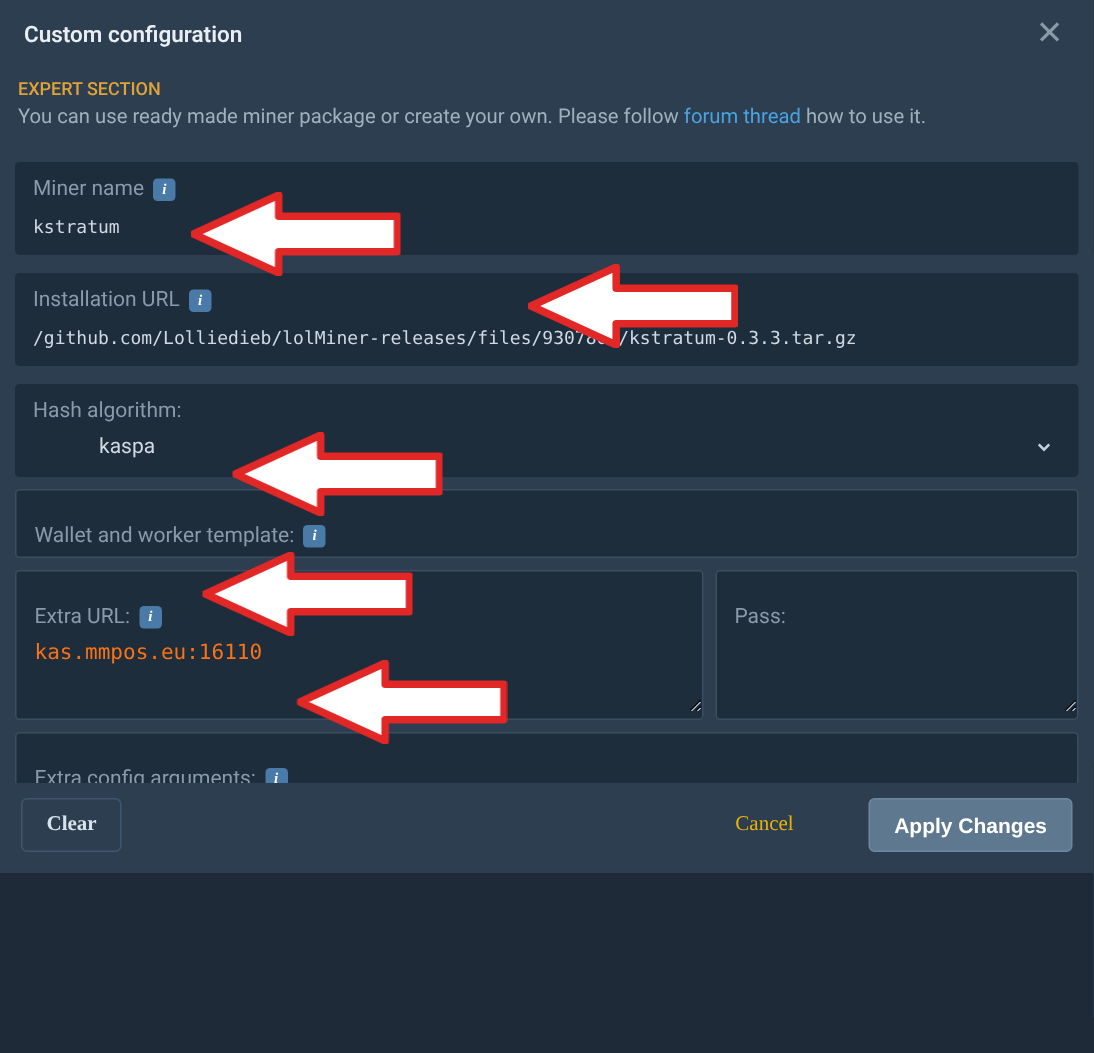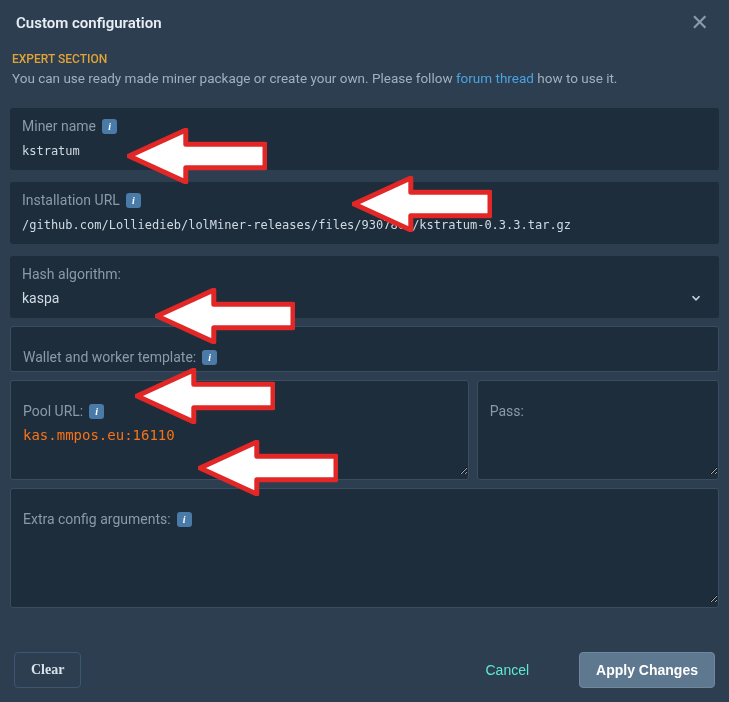--- a/index.html
+++ b/index.html
@@ -7,21 +7,21 @@
     background: #1e2a38;
     font-family: -apple-system, BlinkMacSystemFont, "Segoe UI", Roboto, sans-serif;
     width: 729px;
     height: 702px;
     overflow: hidden;
     color: #c5d0db;
   }
   .modal {
     background: #2c3e50;
     width: 729px;
-    height: 702px;
+    height: 582px;
     display: flex;
     flex-direction: column;
     position: relative;
   }
   .modal-header {
     padding: 12px 16px 10px;
     display: flex;
     justify-content: space-between;
     align-items: center;
   }
@@ -95,20 +95,21 @@
     font-size: 12px;
     padding: 2px 12px 12px;
     outline: none;
   }
   .select-row {
     display: flex;
     align-items: center;
     justify-content: space-between;
     padding: 2px 16px 12px 12px;
     cursor: pointer;
+    margin-left: 44px;
   }
   .select-value {
     color: #d0dae4;
     font-size: 14px;
   }
   .chevron {
     width: 14px;
     height: 14px;
   }
   .two-col {
@@ -149,22 +150,23 @@
   }
   .btn-clear {
     background: #2c3e50;
     border: 1px solid #3e5771;
     color: #d8e2ea;
     font-family: Liberation Serif, serif;
   }
   .btn-cancel {
     background: transparent;
     border: none;
-    color: #5eead4;
+    color: #eab308;
     font-weight: 500;
+    font-family: Liberation Serif, serif;
   }
   .btn-apply {
     background: #5e7890;
     border: 1px solid #6e88a0;
     color: #ffffff;
     margin-left: 16px;
   }
   .arrow-annot {
     position: absolute;
     pointer-events: none;
@@ -219,21 +221,21 @@
     <div class="field-group field-group-bordered">
       <div class="field-label">
         <span>Wallet and worker template:</span>
         <span class="info-badge">i</span>
       </div>
     </div>
 
     <div class="two-col">
       <div class="field-group field-group-bordered col-left">
         <div class="field-label">
-          <span>Pool URL:</span>
+          <span>Extra URL:</span>
           <span class="info-badge">i</span>
         </div>
         <textarea class="textarea-field" style="">kas.mmpos.eu:16110</textarea>
       </div>
       <div class="field-group field-group-bordered col-right">
         <div class="field-label">
           <span>Pass:</span>
         </div>
         <textarea class="textarea-field" style=""></textarea>
       </div>

